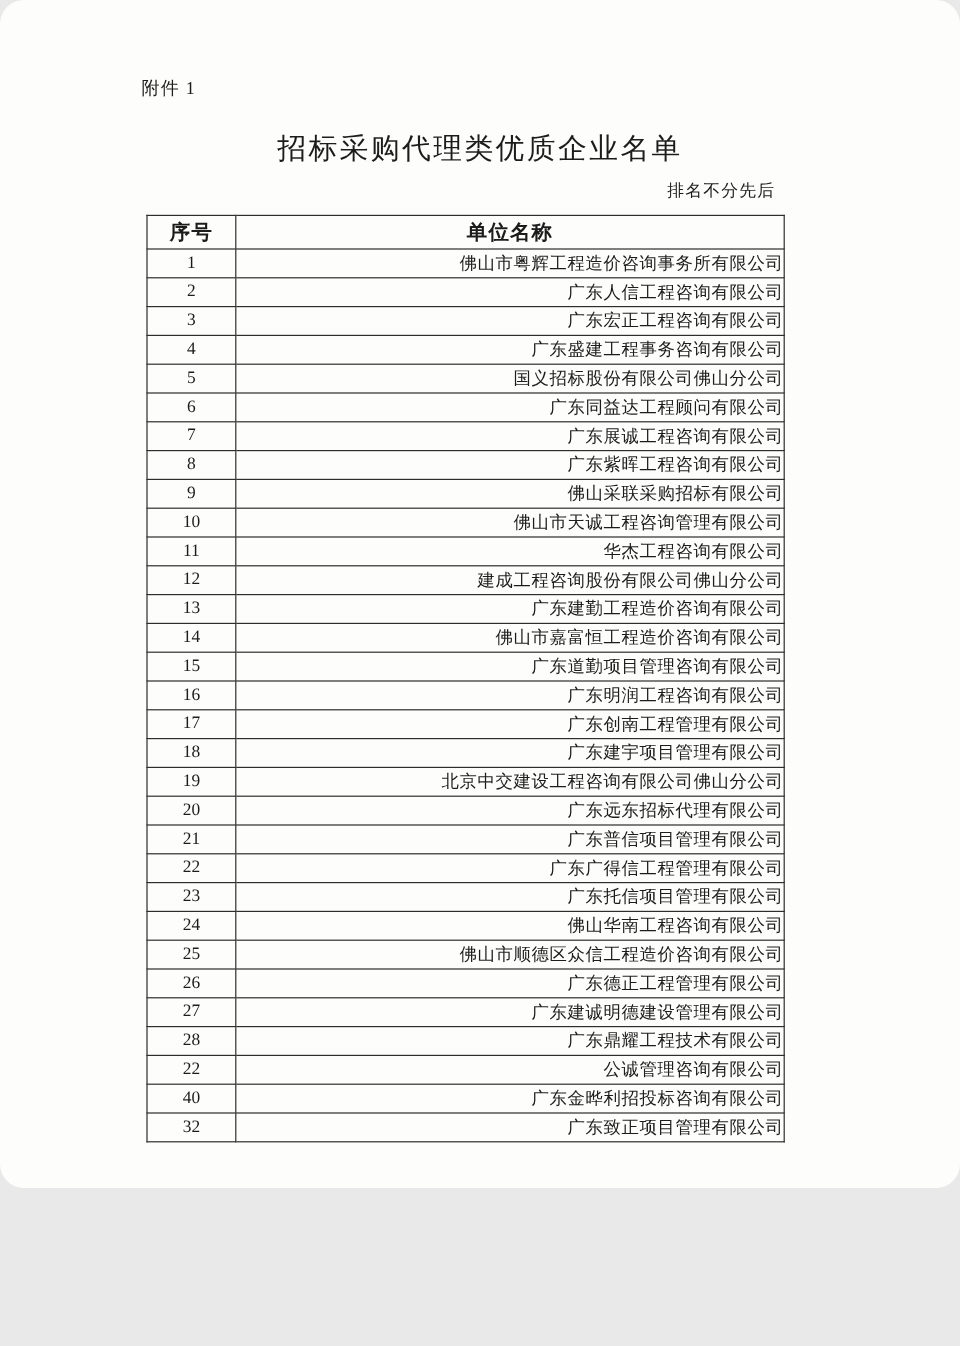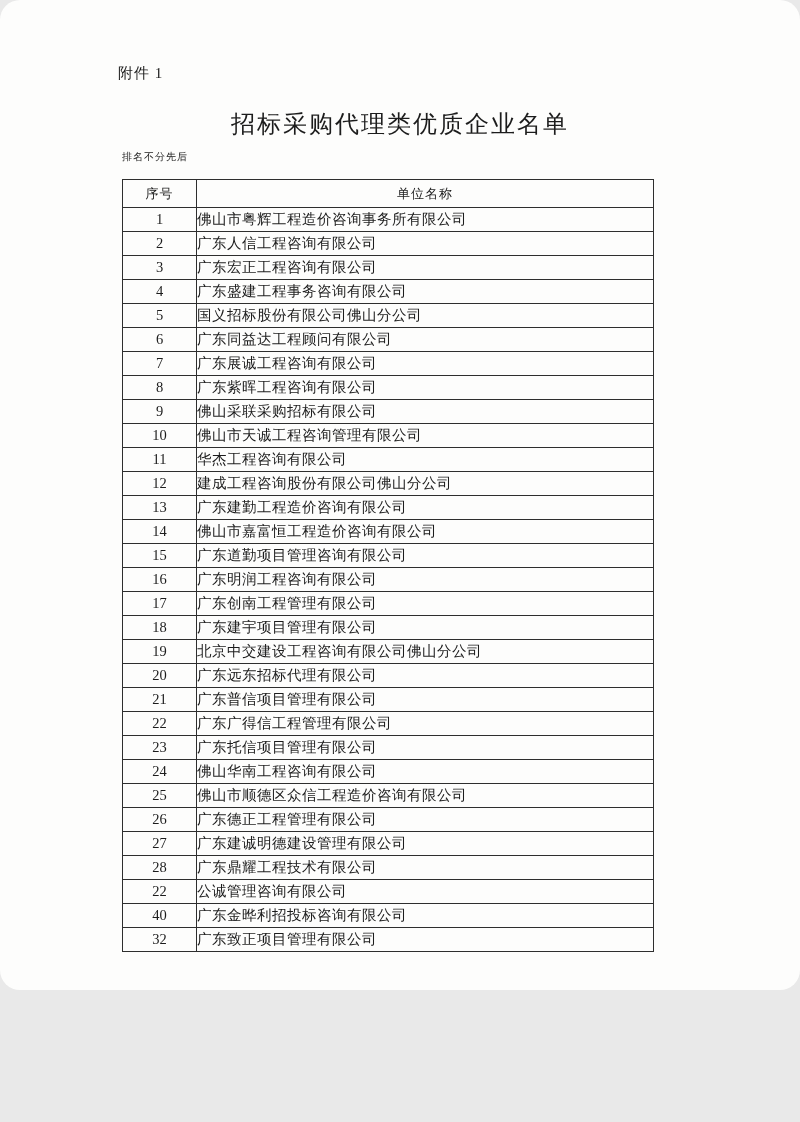--- a/index.html
+++ b/index.html
@@ -35,56 +35,58 @@
     text-align: center;
     font-size: 24px;
     font-weight: normal;
     letter-spacing: 2px;
   }
   .note {
     position: absolute;
     left: 122px;
     top: 150px;
     width: 524px;
-    font-size: 10px;
+    text-align: right;
+    font-size: 14px;
     letter-spacing: 1px;
   }
   table.company-table {
     position: absolute;
     left: 122px;
     top: 179px;
     width: 531px;
     border-collapse: collapse;
     table-layout: fixed;
   }
   table.company-table, table.company-table th, table.company-table td {
     border: 1.4px solid #2e2e2e;
   }
   table.company-table th {
     height: 27px;
-    font-size: 13px;
-    font-weight: normal;
+    font-size: 17px;
+    font-weight: bold;
     text-align: center;
     letter-spacing: 1px;
     padding: 0;
   }
   table.company-table td {
     height: 23px;
     font-size: 14.5px;
     padding: 0;
     white-space: nowrap;
     overflow: hidden;
   }
   td.cell-no {
     text-align: center;
     font-family: "Liberation Serif", "DejaVu Serif", serif;
   }
   td.cell-name {
     padding-left: 10px;
     letter-spacing: 0.5px;
+    text-align: right;
   }
   col.col-no { width: 74px; }
   col.col-name { width: 457px; }
 </style>
 </head>
 <body>
 
 <div class="page">
 
   <div class="attachment">附件 1</div>

